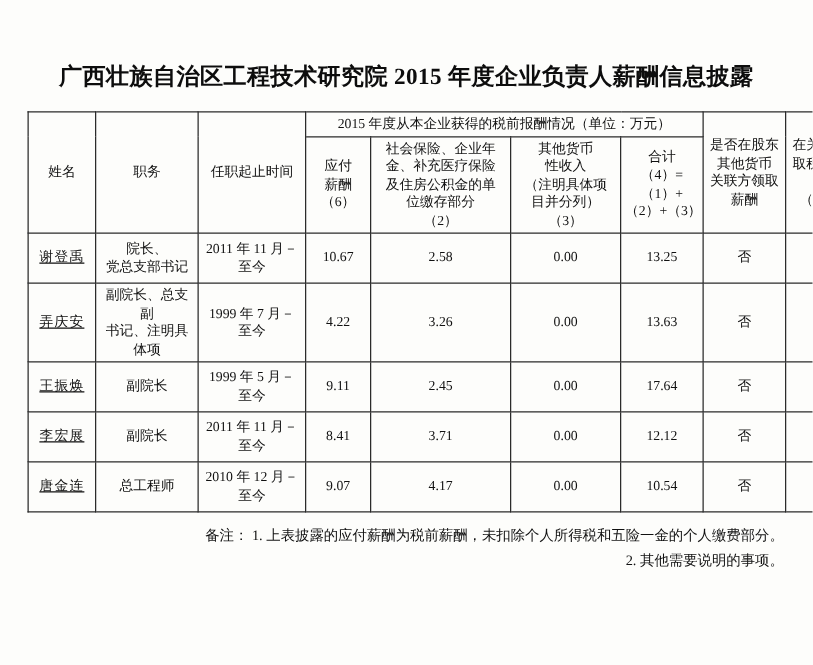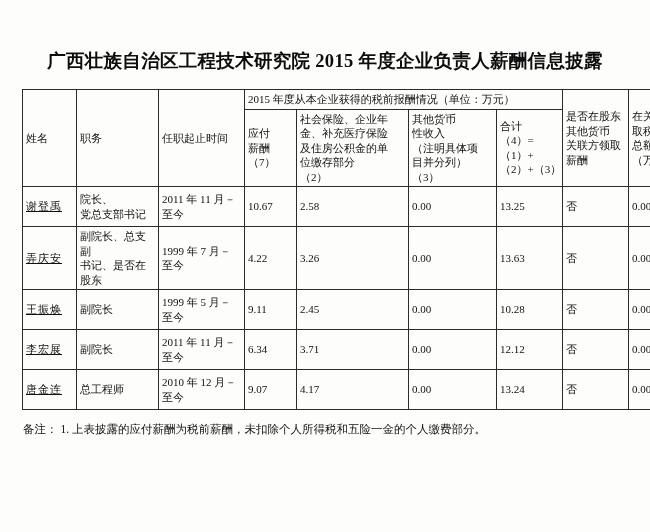--- a/index.html
+++ b/index.html
@@ -35,21 +35,21 @@
     border-collapse: collapse;
     width: 604px;
     margin: 0 auto;
     table-layout: fixed;
   }
   table.main td, table.main th {
     border: 1px solid #2b2b2b;
     font-weight: normal;
     font-size: 11px;
     line-height: 1.32;
-    text-align: left;
+    text-align: center;
     vertical-align: middle;
     padding: 2px 3px;
     color: #111;
   }
   .hdr-group {
     font-size: 11.5px;
     padding: 5px 4px;
   }
   .hdr-sub {
     font-size: 10.5px;
@@ -92,20 +92,21 @@
   }
   .num {
     font-size: 12px;
   }
   .notes {
     margin: 10px auto 0 auto;
     width: 604px;
     font-size: 11.5px;
     line-height: 1.7;
     color: #111;
+    text-align: right;
   }
   .notes .line1 {
     text-indent: 0;
   }
   .notes .line2 {
     padding-left: 38px;
   }
   .nowrap { white-space: pre-line; }
 </style>
 </head>
@@ -138,21 +139,21 @@
 关联方领取
 薪酬</td>
         <td rowspan="2" class="hdr-sub nowrap">在关联方领
 取税前薪酬
 总额
 （万元）</td>
       </tr>
       <tr>
         <td class="hdr-sub nowrap">应付
 薪酬
-（7）</td>
+（6）</td>
         <td class="hdr-sub nowrap">社会保险、企业年
 金、补充医疗保险
 及住房公积金的单
 位缴存部分
 （2）</td>
         <td class="hdr-sub nowrap">其他货币
 性收入
 （注明具体项
 目并分列）
 （3）</td>
@@ -171,66 +172,67 @@
         <td class="num">10.67</td>
         <td class="num">2.58</td>
         <td class="num">0.00</td>
         <td class="num">13.25</td>
         <td class="num">否</td>
         <td class="num">0.00</td>
       </tr>
       <tr class="row-cell">
         <td class="cell-name">弄庆安</td>
         <td class="cell-post nowrap">副院长、总支副
-书记、是否在股东</td>
+书记、注明具体项</td>
         <td class="cell-period nowrap">1999 年 7 月－
 至今</td>
         <td class="num">4.22</td>
         <td class="num">3.26</td>
         <td class="num">0.00</td>
         <td class="num">13.63</td>
         <td class="num">否</td>
         <td class="num">0.00</td>
       </tr>
       <tr class="row-cell">
         <td class="cell-name">王振焕</td>
         <td class="cell-post nowrap">副院长</td>
         <td class="cell-period nowrap">1999 年 5 月－
 至今</td>
         <td class="num">9.11</td>
         <td class="num">2.45</td>
         <td class="num">0.00</td>
-        <td class="num">10.28</td>
+        <td class="num">17.64</td>
         <td class="num">否</td>
         <td class="num">0.00</td>
       </tr>
       <tr class="row-cell">
         <td class="cell-name">李宏展</td>
         <td class="cell-post nowrap">副院长</td>
         <td class="cell-period nowrap">2011 年 11 月－
 至今</td>
-        <td class="num">6.34</td>
+        <td class="num">8.41</td>
         <td class="num">3.71</td>
         <td class="num">0.00</td>
         <td class="num">12.12</td>
         <td class="num">否</td>
         <td class="num">0.00</td>
       </tr>
       <tr class="row-cell">
         <td class="cell-name">唐金连</td>
         <td class="cell-post nowrap">总工程师</td>
         <td class="cell-period nowrap">2010 年 12 月－
 至今</td>
         <td class="num">9.07</td>
         <td class="num">4.17</td>
         <td class="num">0.00</td>
-        <td class="num">13.24</td>
+        <td class="num">10.54</td>
         <td class="num">否</td>
         <td class="num">0.00</td>
       </tr>
     </tbody>
   </table>
 
   <div class="notes">
     <div class="line1">备注： 1. 上表披露的应付薪酬为税前薪酬，未扣除个人所得税和五险一金的个人缴费部分。</div>
+    <div class="line2">2. 其他需要说明的事项。</div>
   </div>
 
 </div>
 
 </body></html>

